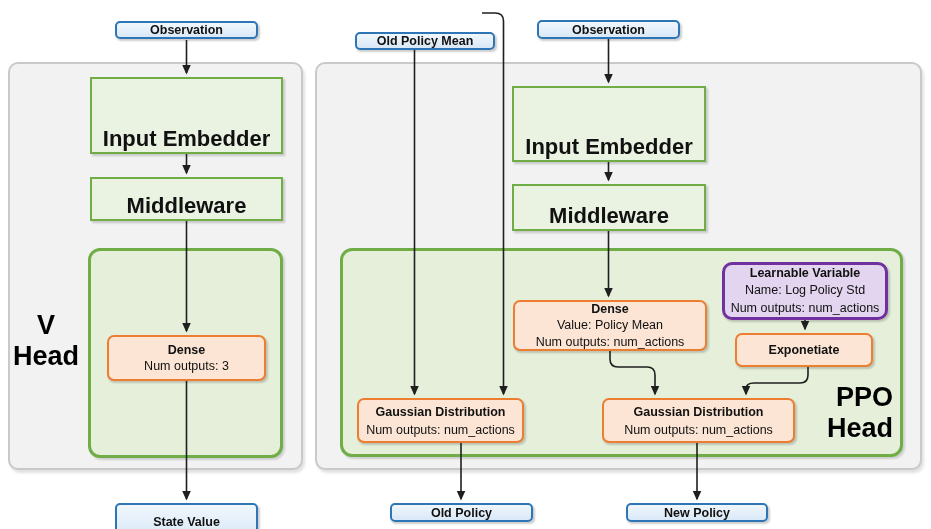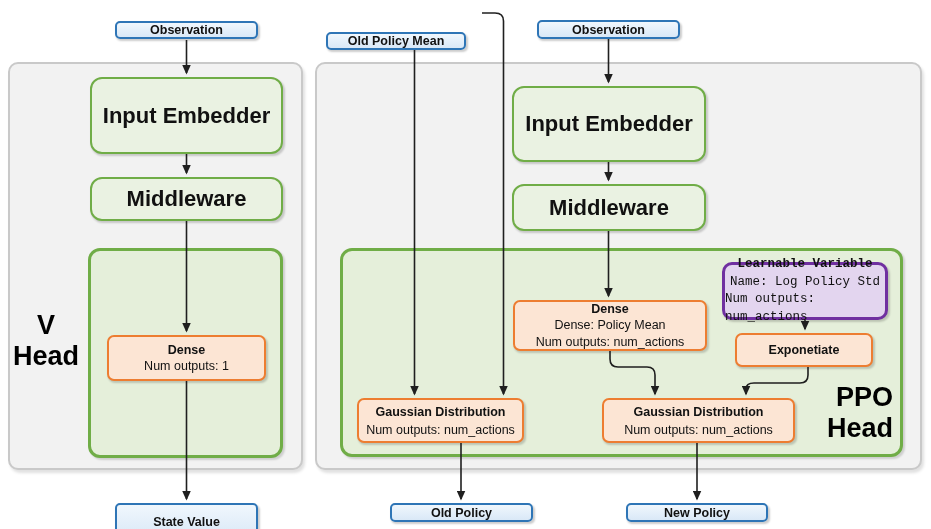--- a/index.html
+++ b/index.html
@@ -16,22 +16,22 @@
   }
   .gcontainer{
     background:var(--green_container_fill,#E5EFDA);
     border:3px solid var(--green_border,#70AD47);
     border-radius:12px;
     box-shadow:2px 2px 2px rgba(0,0,0,0.15);
   }
   .gbox{
     background:var(--green_fill,#EAF2E2);
     border:2.5px solid var(--green_border,#70AD47);
-    border-radius:12px;
-    display:flex;align-items:center;justify-content:center;
+    border-radius:0;
+    display:flex;align-items:flex-end;justify-content:center;
     font-weight:bold;font-size:22px;letter-spacing:0px;
     box-shadow:1.5px 2px 2px rgba(0,0,0,0.18);
   }
   .bluebox{
     background:linear-gradient(#f0f7fd,var(--blue_fill,#D9E8F7));
     border:2.5px solid var(--blue_border,#2E75B6);
     border-radius:5px;
     display:flex;align-items:center;justify-content:center;
     font-weight:bold;font-size:12.5px;
     box-shadow:1.5px 2px 2px rgba(0,0,0,0.2);
@@ -44,21 +44,20 @@
     font-size:12.5px;line-height:16.5px;
     box-shadow:1.5px 2px 2px rgba(0,0,0,0.18);
   }
   .pbox{
     background:var(--purple_fill,#E3D5EF);
     border:3px solid var(--purple_border,#7030A0);
     border-radius:10px;
     display:flex;flex-direction:column;align-items:center;justify-content:center;
     font-size:12.5px;line-height:17.5px;
     box-shadow:1.5px 2px 2px rgba(0,0,0,0.18);
-    font-family:Liberation Mono, monospace;
   }
   .btitle{font-weight:bold;}
   .headlabel{
     font-weight:bold;font-size:27px;line-height:31px;text-align:center;color:#000;
   }
   .gauss{line-height:18px;}
   svg.overlay{position:absolute;left:0;top:0;pointer-events:none;z-index:50;}
   svg.overlay path{fill:none;stroke:var(--arrow,#1F1F1F);stroke-width:1.6px;}
 </style>
 </head>
@@ -79,52 +78,52 @@
   <div class="abs gbox" style="left:90px;top:77px;width:193px;height:77px;">
     <span>Input Embedder</span>
   </div>
 
   <div class="abs gbox" style="left:90px;top:177px;width:193px;height:44px;">
     <span>Middleware</span>
   </div>
 
   <div class="abs obox" style="left:107px;top:335px;width:159px;height:46px;">
     <span class="btitle">Dense</span>
-    <span>Num outputs: 1</span>
+    <span>Num outputs: 3</span>
   </div>
 
   <div class="abs headlabel" style="left:5px;top:310px;width:82px;">
     <div>V</div>
     <div>Head</div>
   </div>
 
   <div class="abs bluebox" style="left:115px;top:503px;width:143px;height:37px;">
     <span>State Value</span>
   </div>
 
 
-  <div class="abs bluebox" style="left:326px;top:32px;width:140px;height:18px;">
+  <div class="abs bluebox" style="left:355px;top:32px;width:140px;height:18px;">
     <span>Old Policy Mean</span>
   </div>
 
   <div class="abs bluebox" style="left:537px;top:20px;width:143px;height:19px;">
     <span>Observation</span>
   </div>
 
   <div class="abs gbox" style="left:512px;top:86px;width:194px;height:76px;">
     <span>Input Embedder</span>
   </div>
 
   <div class="abs gbox" style="left:512px;top:184px;width:194px;height:47px;">
     <span>Middleware</span>
   </div>
 
   <div class="abs obox" style="left:513px;top:300px;width:194px;height:51px;">
     <span class="btitle">Dense</span>
-    <span>Dense: Policy Mean</span>
+    <span>Value: Policy Mean</span>
     <span>Num outputs: num_actions</span>
   </div>
 
   <div class="abs pbox" style="left:722px;top:262px;width:166px;height:58px;">
     <span class="btitle">Learnable Variable</span>
     <span>Name: Log Policy Std</span>
     <span>Num outputs: num_actions</span>
   </div>
 
   <div class="abs obox" style="left:735px;top:333px;width:138px;height:34px;">

